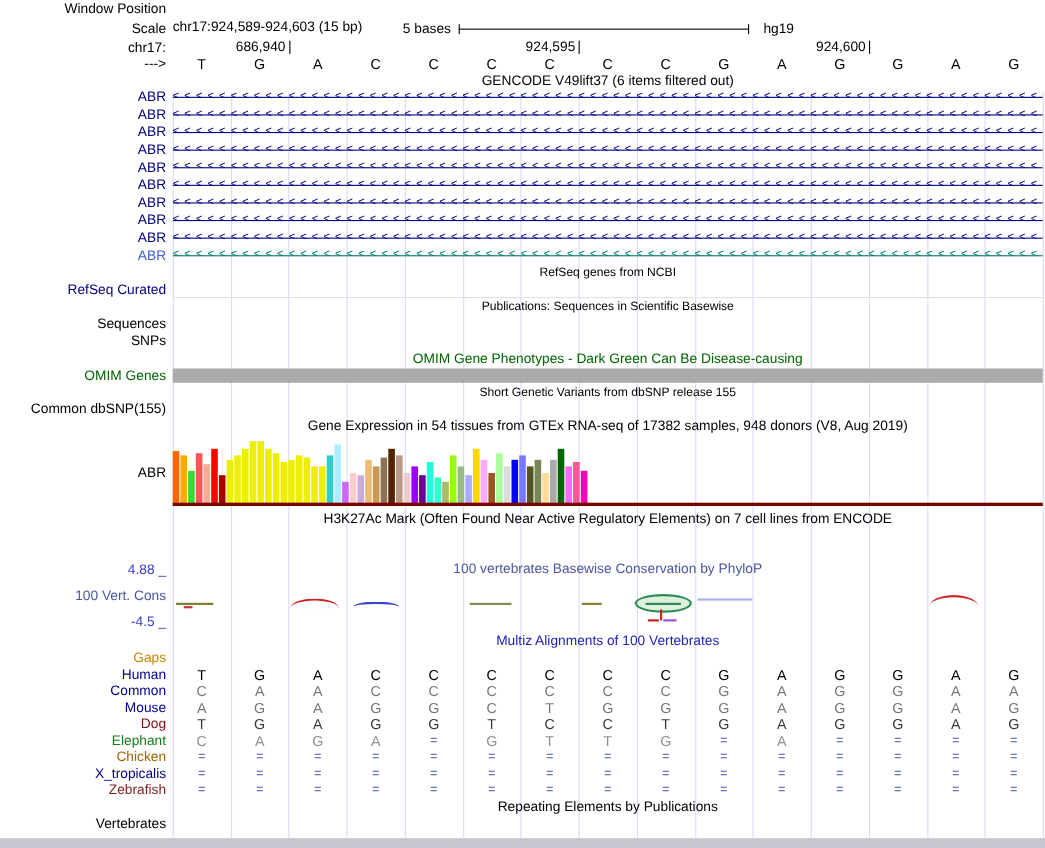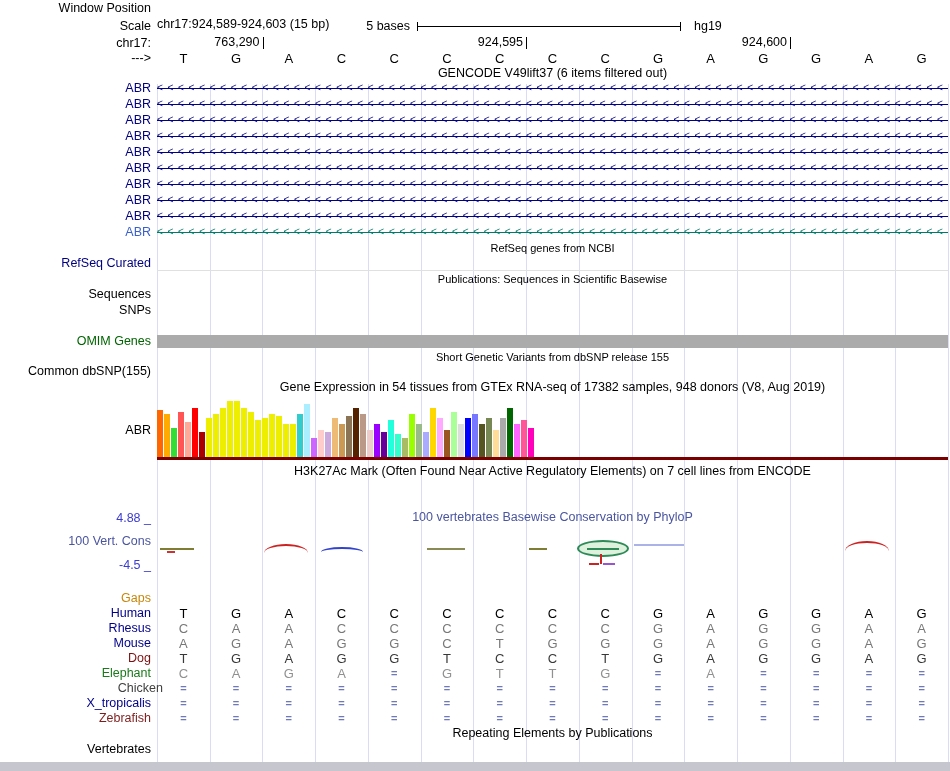--- a/index.html
+++ b/index.html
@@ -95,21 +95,21 @@
     <div class="main">
       <span class="scale-text">5 bases</span>
       <span class="scale-bar"></span>
       <span class="hg19">hg19</span>
     </div>
   </div>
 
   <div class="row" style="top:36px">
     <div class="lbl">chr17:</div>
     <div class="main" id="coord-ticks">
-        <div class="tick-text" style="right: 688.5px;">763,290</div>
+        <div class="tick-text" style="right: 688.5px;">686,940</div>
         <div class="tick-mark" style="left: 105.5px;"></div>
         <div class="tick-text" style="right: 425px;">924,595</div>
         <div class="tick-mark" style="left: 369px;"></div>
         <div class="tick-text" style="right: 161px;">924,600</div>
         <div class="tick-mark" style="left: 633px;"></div>
       </div>
   </div>
 
   <div class="row" style="top:51px;height:16px">
     <div class="lbl">---&gt;</div>
@@ -213,20 +213,21 @@
   <div class="hline" style="top:270px"></div>
 
   <div class="center-title small" style="top:273px">Publications: Sequences in Scientific Basewise</div>
   <div class="row" style="top:287px">
     <div class="lbl">Sequences</div>
   </div>
   <div class="row" style="top:303px">
     <div class="lbl">SNPs</div>
   </div>
 
+  <div class="center-title green" style="top:320px">OMIM Gene Phenotypes - Dark Green Can Be Disease-causing</div>
   <div class="row" style="top:334px">
     <div class="lbl green">OMIM Genes</div>
     <div class="main">
       <div class="omim-bar" style="background: rgb(171, 171, 171);"></div>
     </div>
   </div>
 
   <div class="center-title small" style="top:351px">Short Genetic Variants from dbSNP release 155</div>
   <div class="row" style="top:364px">
     <div class="lbl">Common dbSNP(155)</div>
@@ -315,20 +316,21 @@
       <div class="mark-line" style="left: 372px; top: 18px; width: 18px; height: 2px; background: rgb(125, 125, 51);"></div>
       <div class="mark-ellipse" style="left: 420px; top: 10px; width: 52px; height: 17px; border: 2px solid rgb(46, 139, 87); background: rgba(120, 200, 120, 0.25);"></div>
       <div class="mark-line" style="left: 430px; top: 18px; width: 32px; height: 2px; background: rgb(46, 139, 87);"></div>
       <div class="mark-vline" style="left: 443px; top: 24px; width: 2px; height: 10px; background: rgb(204, 34, 34);"></div>
       <div class="mark-line" style="left: 432px; top: 33px; width: 10px; height: 2px; background: rgb(204, 34, 34);"></div>
       <div class="mark-line" style="left: 446px; top: 33px; width: 12px; height: 2px; background: rgb(153, 85, 204);"></div>
       <div class="mark-line" style="left: 477px; top: 14px; width: 50px; height: 2px; background: rgb(170, 178, 232);"></div>
       <div class="mark-arc" style="left: 688px; top: 11px; width: 44px; height: 10px; border-top: 2px solid rgb(204, 34, 34);"></div>
     </div>
 
+  <div class="center-title multizblue" style="top:576px">Multiz Alignments of 100 Vertebrates</div>
   <div id="multiz-rows">
       <div class="aln-row" style="top: 0px;">
         <div class="lbl aln-lbl" style="color: rgb(200, 134, 10);">Gaps</div>
         <div class="aln-cells"></div>
       </div>
       <div class="aln-row" style="top: 15px;">
         <div class="lbl aln-lbl" style="color: rgb(0, 0, 139);">Human</div>
         <div class="aln-cells">
           <div class="aln-cell" style="left: 0px; width: 52.7333px; color: rgb(0, 0, 0);">T</div>
           <div class="aln-cell" style="left: 52.7333px; width: 52.7333px; color: rgb(0, 0, 0);">G</div>
@@ -341,21 +343,21 @@
           <div class="aln-cell" style="left: 421.867px; width: 52.7333px; color: rgb(0, 0, 0);">C</div>
           <div class="aln-cell" style="left: 474.6px; width: 52.7333px; color: rgb(0, 0, 0);">G</div>
           <div class="aln-cell" style="left: 527.333px; width: 52.7333px; color: rgb(0, 0, 0);">A</div>
           <div class="aln-cell" style="left: 580.067px; width: 52.7333px; color: rgb(0, 0, 0);">G</div>
           <div class="aln-cell" style="left: 632.8px; width: 52.7333px; color: rgb(0, 0, 0);">G</div>
           <div class="aln-cell" style="left: 685.533px; width: 52.7333px; color: rgb(0, 0, 0);">A</div>
           <div class="aln-cell" style="left: 738.267px; width: 52.7333px; color: rgb(0, 0, 0);">G</div>
         </div>
       </div>
       <div class="aln-row" style="top: 30px;">
-        <div class="lbl aln-lbl" style="color: rgb(0, 0, 139);">Rhesus</div>
+        <div class="lbl aln-lbl" style="color: rgb(0, 0, 139);">Common</div>
         <div class="aln-cells">
           <div class="aln-cell" style="left: 0px; width: 52.7333px; color: rgb(120, 120, 120);">C</div>
           <div class="aln-cell" style="left: 52.7333px; width: 52.7333px; color: rgb(120, 120, 120);">A</div>
           <div class="aln-cell" style="left: 105.467px; width: 52.7333px; color: rgb(120, 120, 120);">A</div>
           <div class="aln-cell" style="left: 158.2px; width: 52.7333px; color: rgb(120, 120, 120);">C</div>
           <div class="aln-cell" style="left: 210.933px; width: 52.7333px; color: rgb(120, 120, 120);">C</div>
           <div class="aln-cell" style="left: 263.667px; width: 52.7333px; color: rgb(120, 120, 120);">C</div>
           <div class="aln-cell" style="left: 316.4px; width: 52.7333px; color: rgb(120, 120, 120);">C</div>
           <div class="aln-cell" style="left: 369.133px; width: 52.7333px; color: rgb(120, 120, 120);">C</div>
           <div class="aln-cell" style="left: 421.867px; width: 52.7333px; color: rgb(120, 120, 120);">C</div>
@@ -421,21 +423,21 @@
           <div class="aln-cell" style="left: 421.867px; width: 52.7333px; color: rgb(144, 144, 144);">G</div>
           <div class="aln-cell gap-sym" style="left: 474.6px; width: 52.7333px; color: rgb(111, 121, 184);">=</div>
           <div class="aln-cell" style="left: 527.333px; width: 52.7333px; color: rgb(144, 144, 144);">A</div>
           <div class="aln-cell gap-sym" style="left: 580.067px; width: 52.7333px; color: rgb(111, 121, 184);">=</div>
           <div class="aln-cell gap-sym" style="left: 632.8px; width: 52.7333px; color: rgb(111, 121, 184);">=</div>
           <div class="aln-cell gap-sym" style="left: 685.533px; width: 52.7333px; color: rgb(111, 121, 184);">=</div>
           <div class="aln-cell gap-sym" style="left: 738.267px; width: 52.7333px; color: rgb(111, 121, 184);">=</div>
         </div>
       </div>
       <div class="aln-row" style="top: 90px;">
-        <div class="lbl aln-lbl" style="color: #404040; padding-left: 12px;">Chicken</div>
+        <div class="lbl aln-lbl" style="color: #a16207;">Chicken</div>
         <div class="aln-cells">
           <div class="aln-cell gap-sym" style="left: 0px; width: 52.7333px; color: rgb(111, 121, 184);">=</div>
           <div class="aln-cell gap-sym" style="left: 52.7333px; width: 52.7333px; color: rgb(111, 121, 184);">=</div>
           <div class="aln-cell gap-sym" style="left: 105.467px; width: 52.7333px; color: rgb(111, 121, 184);">=</div>
           <div class="aln-cell gap-sym" style="left: 158.2px; width: 52.7333px; color: rgb(111, 121, 184);">=</div>
           <div class="aln-cell gap-sym" style="left: 210.933px; width: 52.7333px; color: rgb(111, 121, 184);">=</div>
           <div class="aln-cell gap-sym" style="left: 263.667px; width: 52.7333px; color: rgb(111, 121, 184);">=</div>
           <div class="aln-cell gap-sym" style="left: 316.4px; width: 52.7333px; color: rgb(111, 121, 184);">=</div>
           <div class="aln-cell gap-sym" style="left: 369.133px; width: 52.7333px; color: rgb(111, 121, 184);">=</div>
           <div class="aln-cell gap-sym" style="left: 421.867px; width: 52.7333px; color: rgb(111, 121, 184);">=</div>

